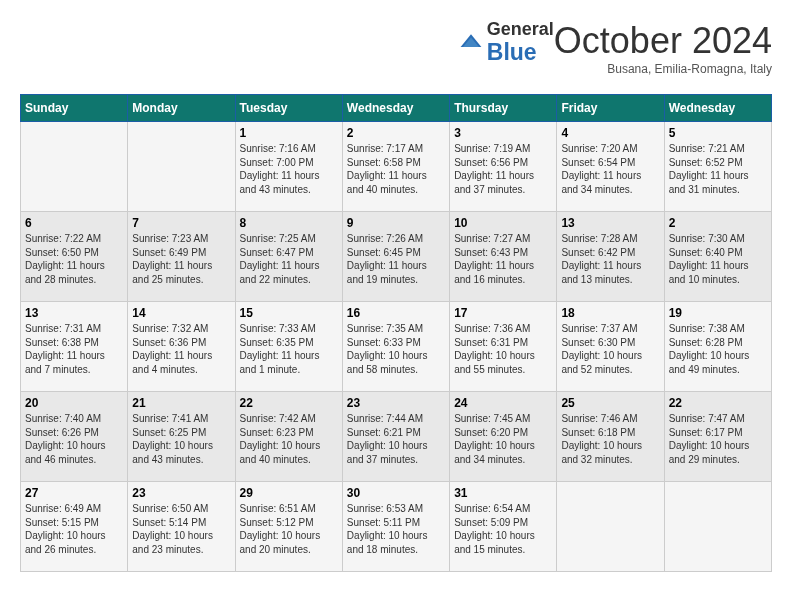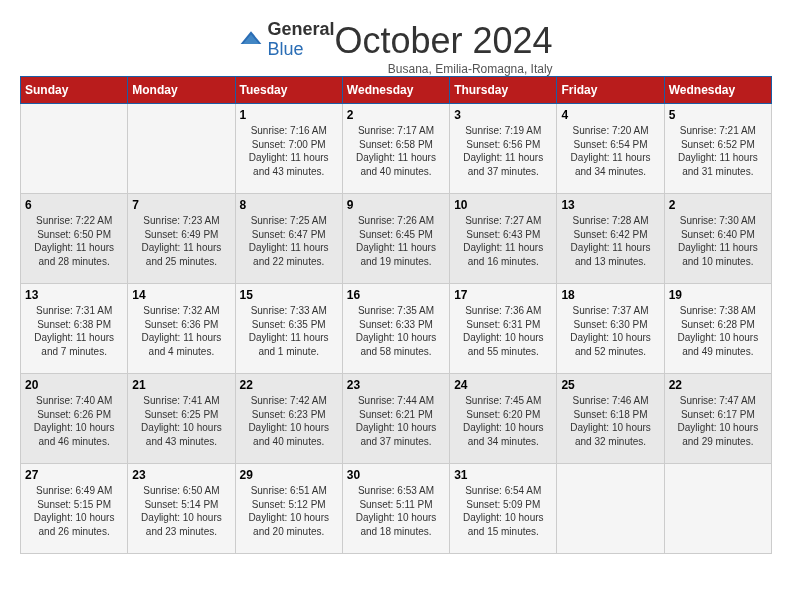--- a/index.html
+++ b/index.html
@@ -5,42 +5,42 @@
     * { box-sizing: border-box; margin: 0; padding: 0; }
     body {
       font-family: Arial, sans-serif;
       background: #fff;
       width: 792px;
       min-height: 612px;
       padding: 20px;
     }
     .header-section {
       display: flex;
-      justify-content: center;
+      justify-content: flex-end;
       align-items: flex-start;
-      margin-bottom: 0;
+      margin-bottom: 18px;
     }
     .logo {
       display: flex;
       align-items: center;
       gap: 4px;
     }
     .logo-text {
       display: flex;
       flex-direction: column;
       line-height: 1.1;
     }
     .logo-general {
       font-size: 18px;
       font-weight: bold;
       color: #333;
     }
     .logo-blue {
-      font-size: 18px;
-      font-weight: normal;
+      font-size: 23px;
+      font-weight: bold;
       color: #2a6db5;
     }
     .logo-icon {
       width: 24px;
       height: 24px;
     }
     .title-section {
       text-align: right;
     }
     .month-title {
@@ -51,21 +51,21 @@
     .location-title {
       font-size: 12px;
       color: #555;
     }
     table {
       width: 100%;
       border-collapse: collapse;
       font-size: 11px;
     }
     thead tr {
-      background-color: #b91c1c;
+      background-color: #0f766e;
       color: #fff;
     }
     thead th {
       padding: 6px 4px;
       text-align: left;
       font-size: 12px;
       border: 1px solid #1a5da5;
     }
     tbody td {
       border: 1px solid #ccc;
@@ -82,21 +82,20 @@
     }
     .day-num {
       font-weight: bold;
       font-size: 12px;
       margin-bottom: 2px;
     }
     .day-info {
       font-size: 10px;
       color: #333;
       line-height: 1.35;
-      text-align: center;
     }
   </style>
 </head>
 <body>
 
 <div class="header-section">
   <div class="logo">
     <svg class="logo-icon" viewBox="0 0 30 30">
       <polygon points="15,4 28,20 2,20" fill="#2a6db5"></polygon>
       <polygon points="15,8 25,20 5,20" fill="#5a9fd4" opacity="0.5"></polygon>

